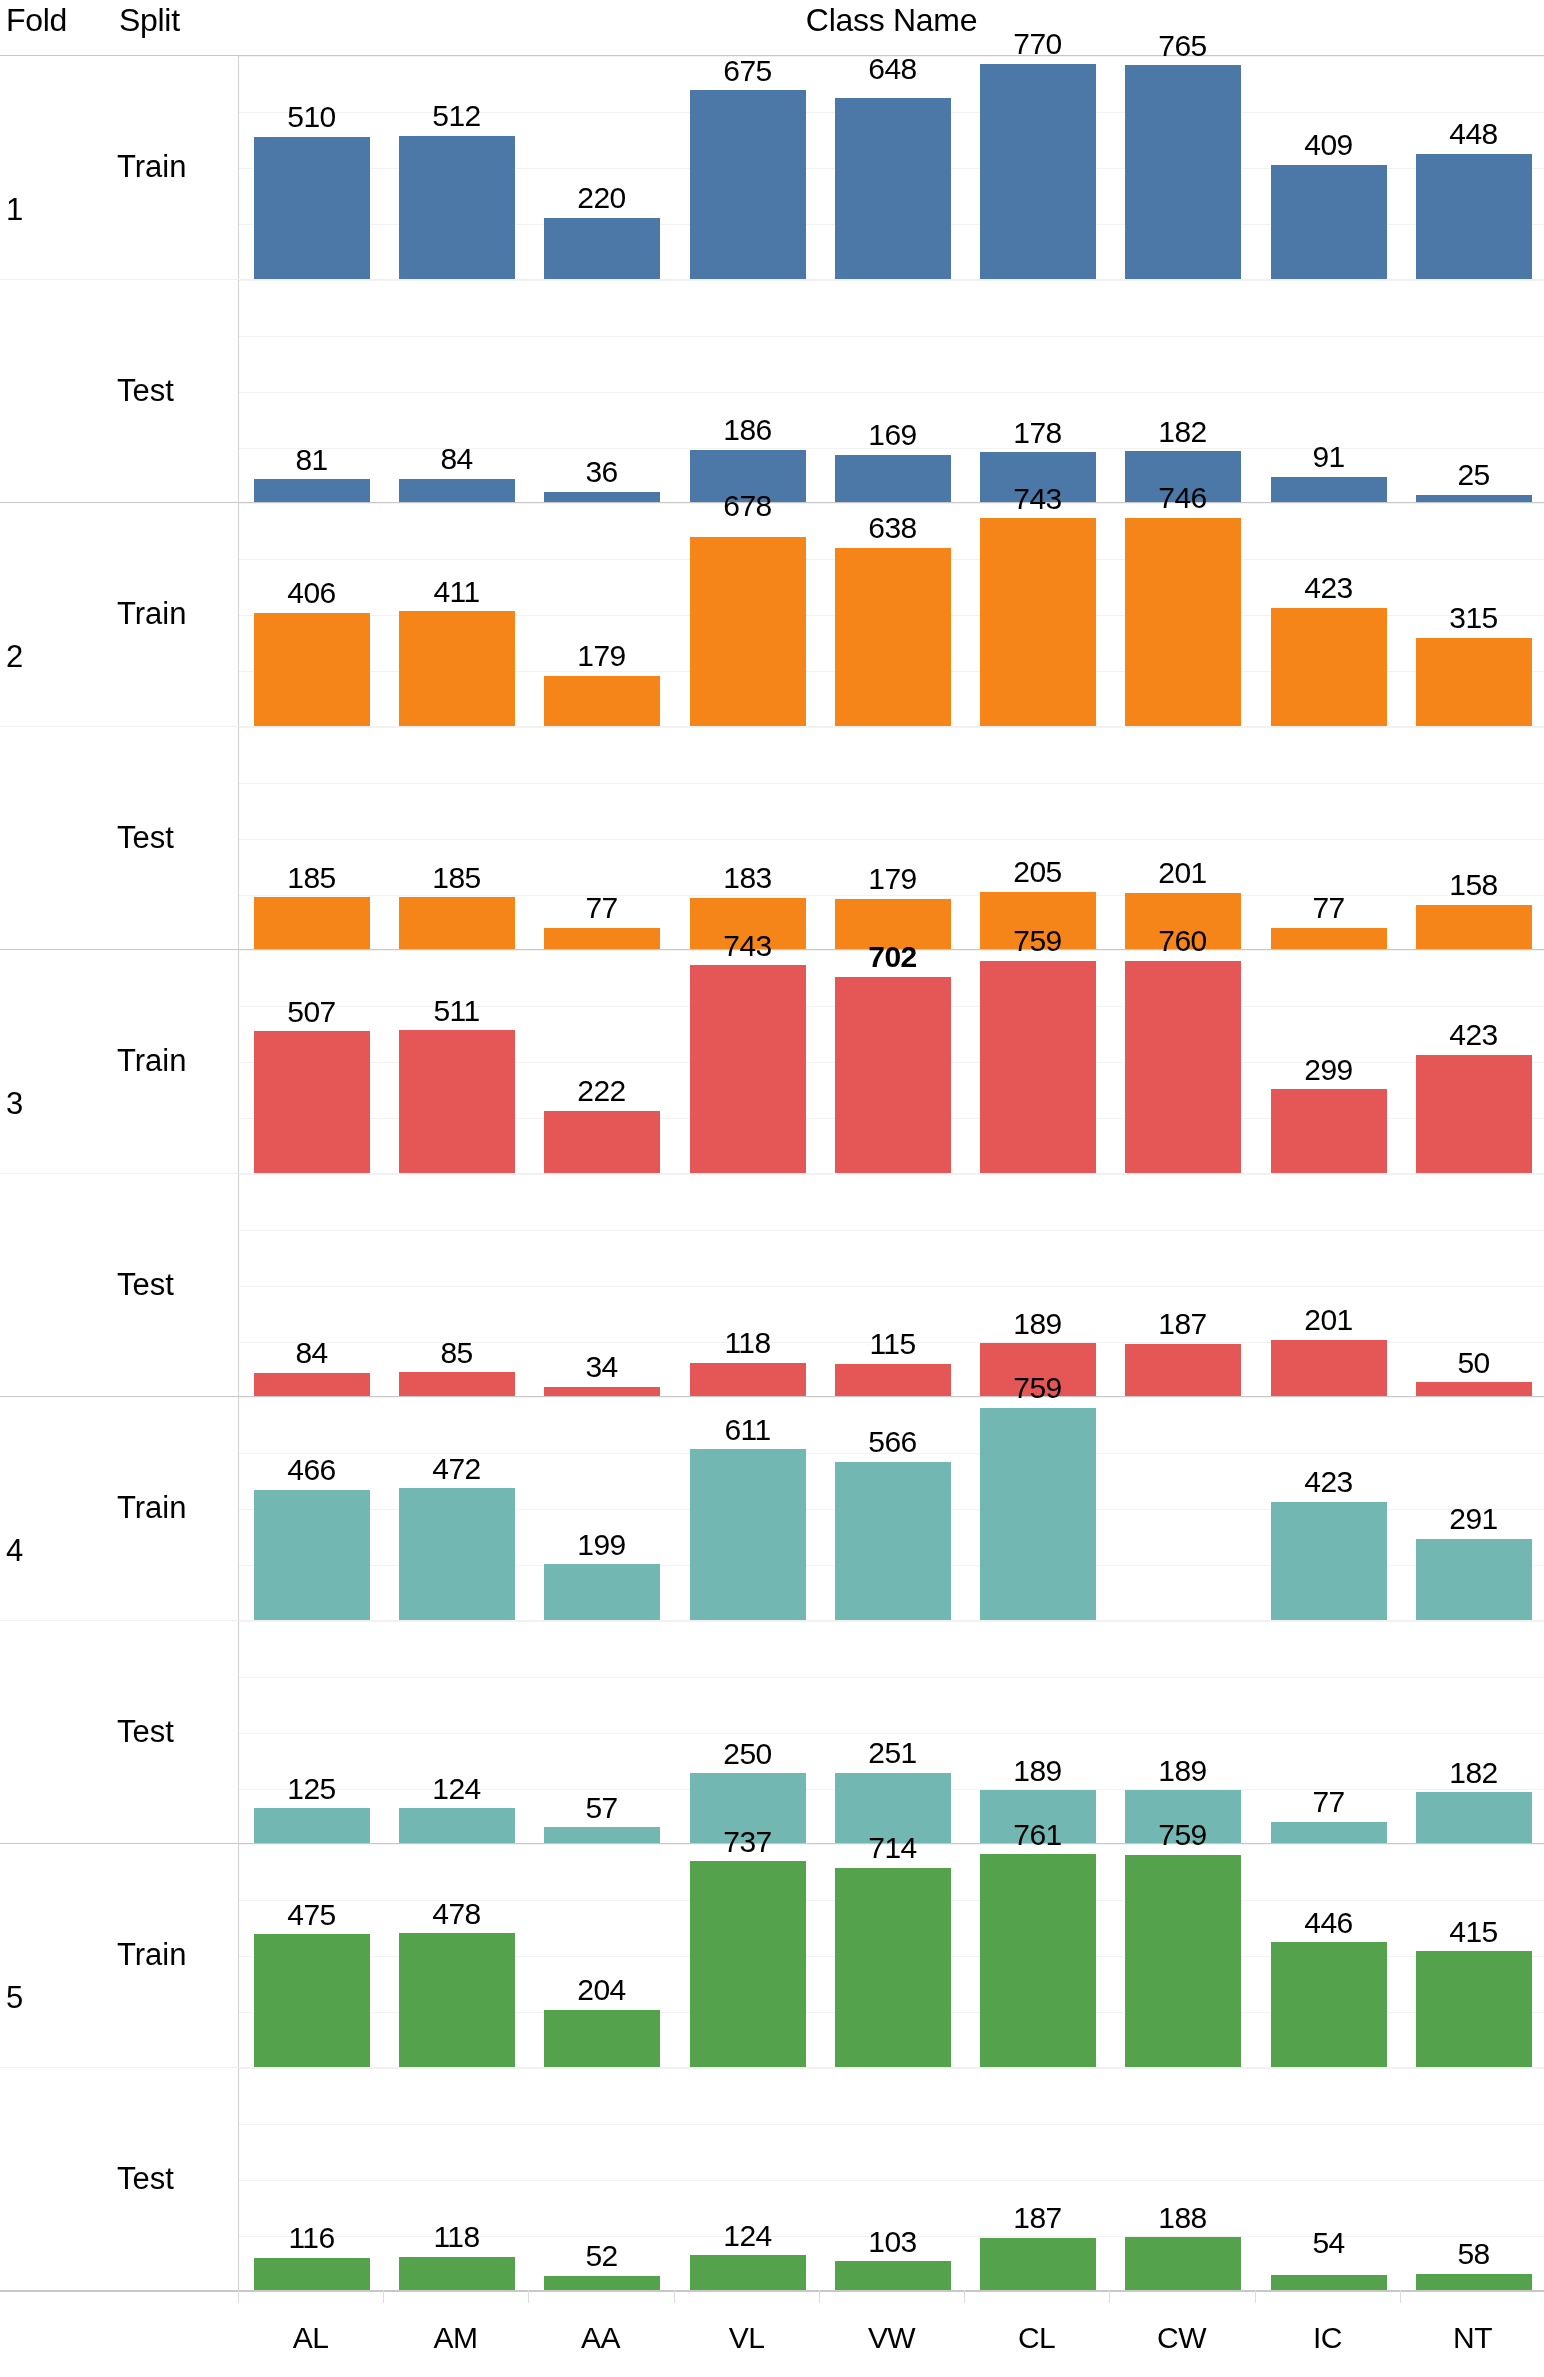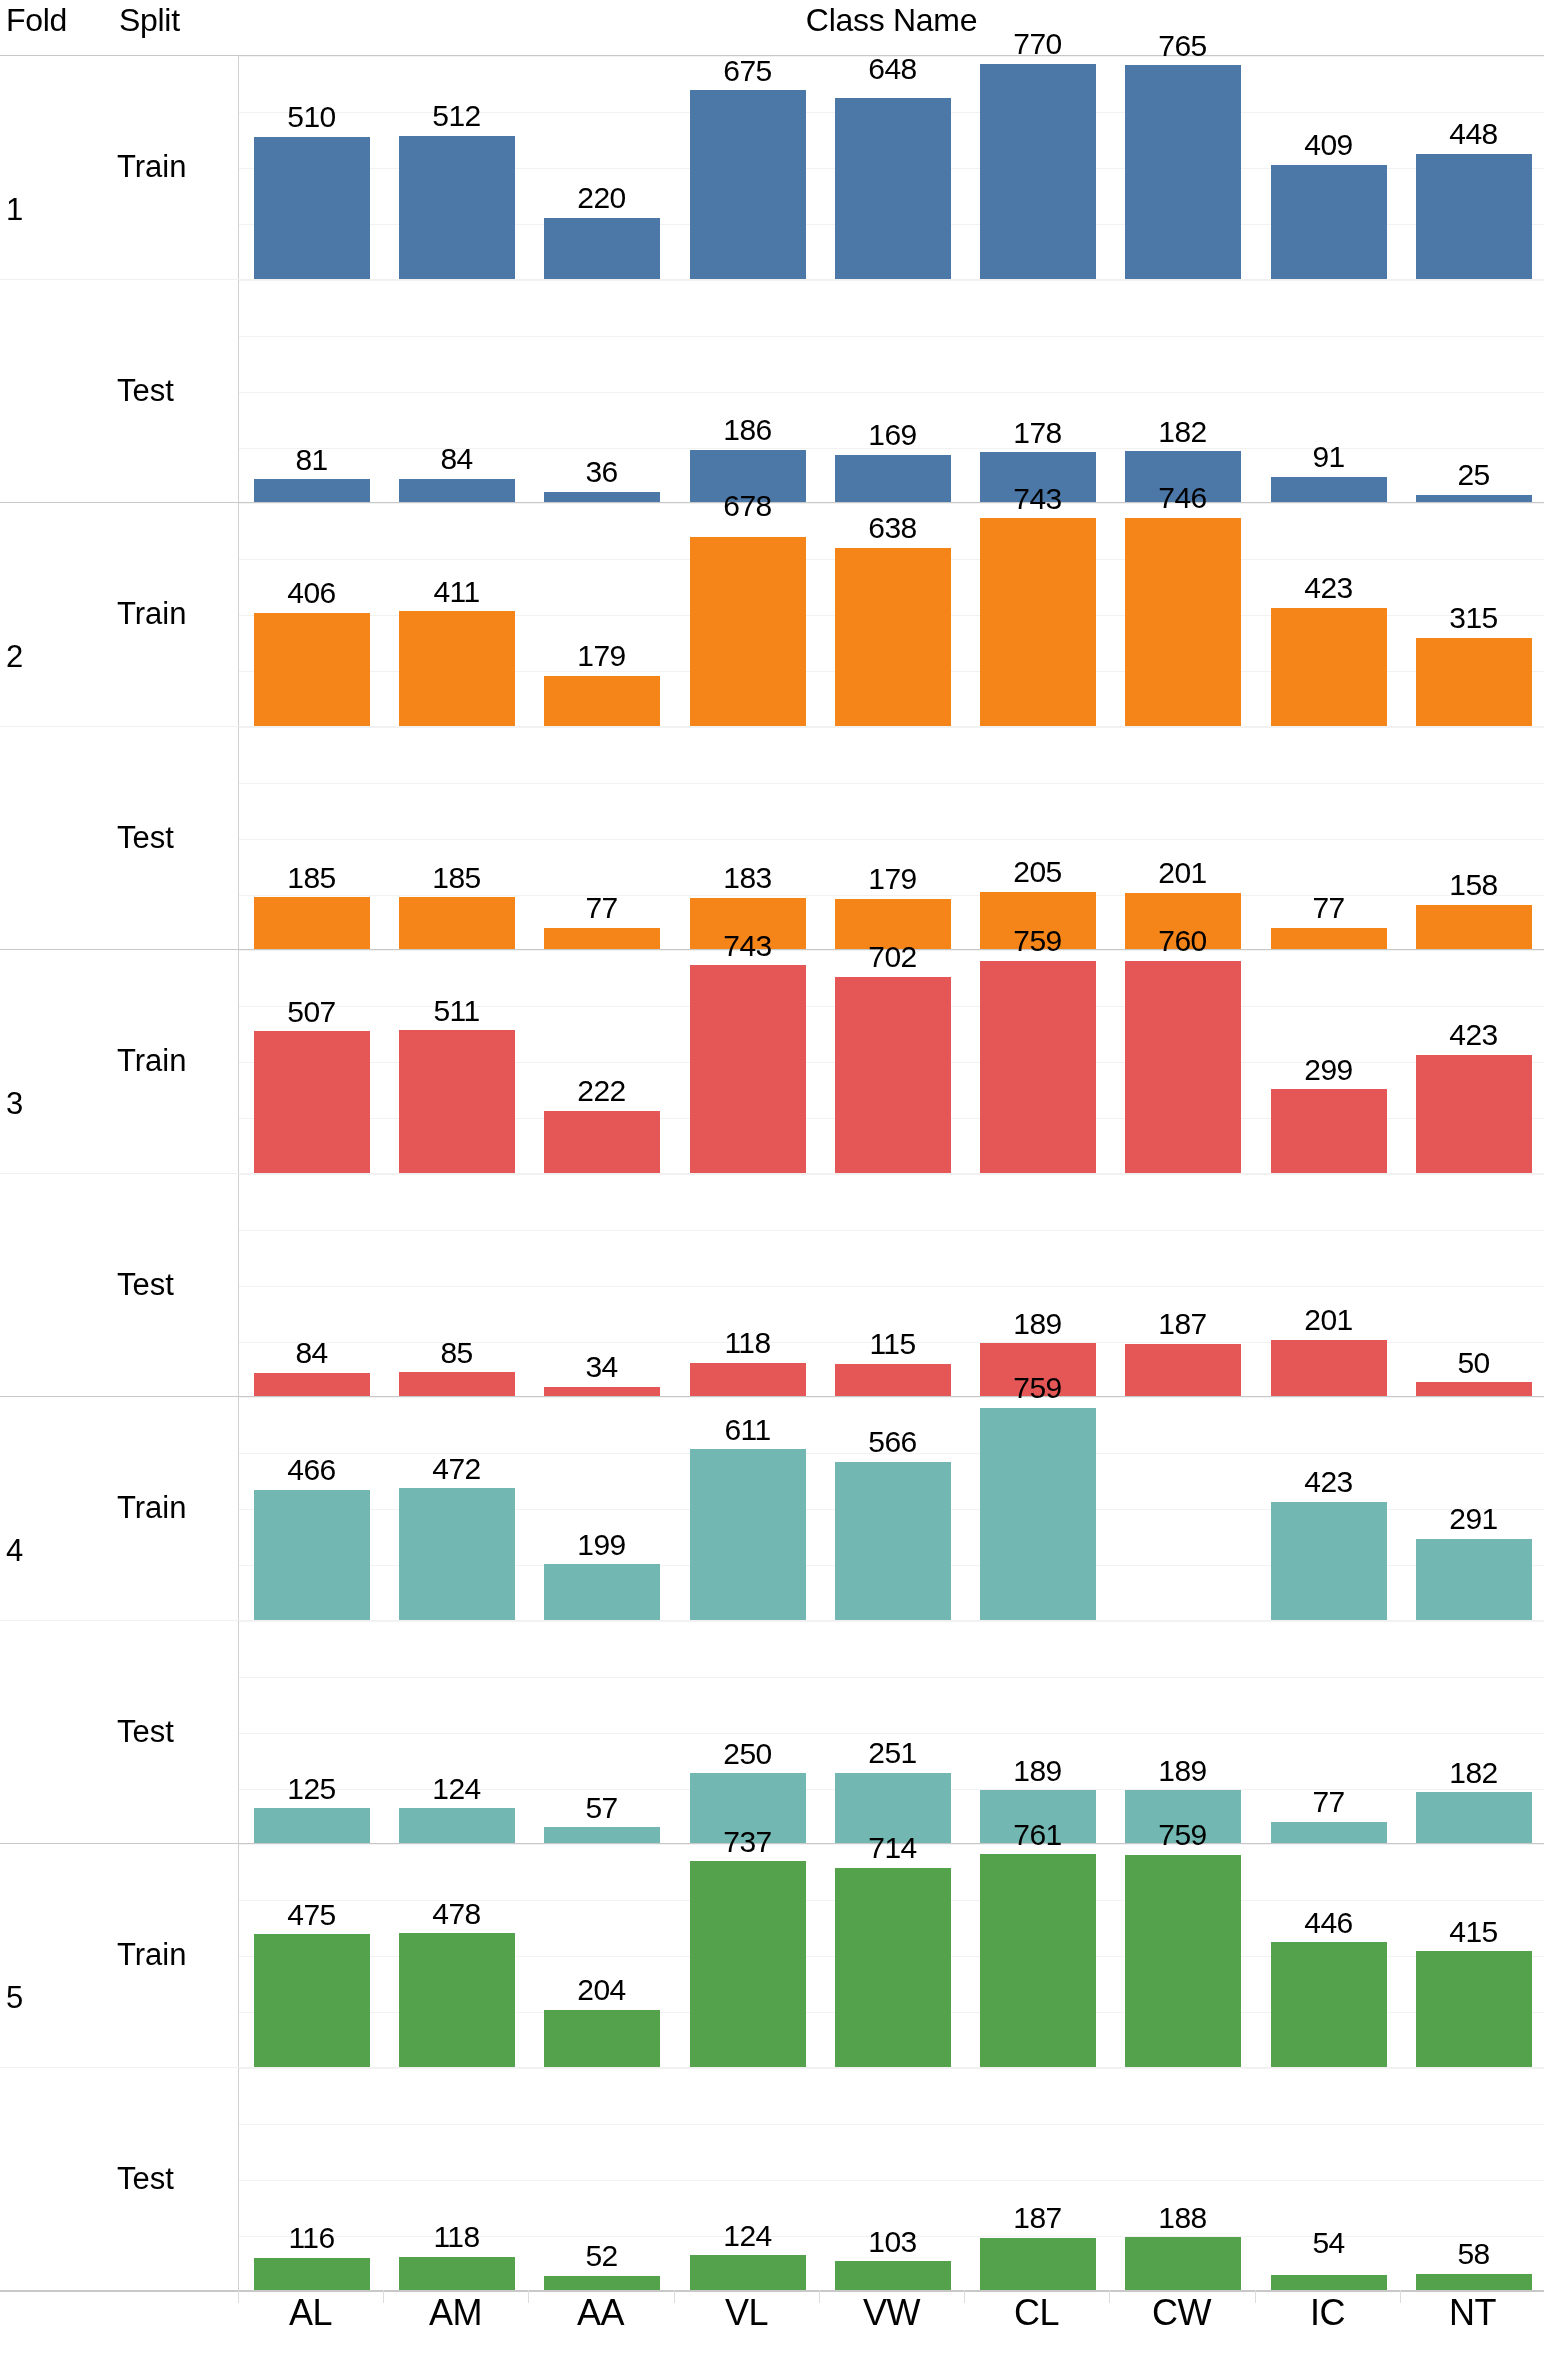--- a/index.html
+++ b/index.html
@@ -181,23 +181,23 @@
   }
   .tick {
     position: absolute;
     top: 0;
     width: 1.2px;
     height: 13px;
     background: #dcdcdc;
   }
   .tick-label {
     position: absolute;
-    top: 6px;
+    top: 31px;
     text-align: center;
-    font-size: 36px;
+    font-size: 30px;
     line-height: 34px;
     letter-spacing: -0.6px;
     color: #000;
   }
 </style>
 </head>
 <body>
 
 <div id="page">
 
@@ -423,21 +423,21 @@
               <div class="bar-slot" style="left: 290px; width: 145px;">
                 <div class="bar" title="AA: 222" style="height: 62px; background: rgb(228, 87, 86);"></div>
                 <div class="bar-label" style="bottom: 66px;">222</div>
               </div>
               <div class="bar-slot" style="left: 436px; width: 145px;">
                 <div class="bar" title="VL: 743" style="height: 208px; background: rgb(228, 87, 86);"></div>
                 <div class="bar-label" style="bottom: 211px;">743</div>
               </div>
               <div class="bar-slot" style="left: 581px; width: 145px;">
                 <div class="bar" title="VW: 702" style="height: 196px; background: rgb(228, 87, 86);"></div>
-                <div class="bar-label" style="bottom: 200px;">702</div>
+                <div class="bar-label" style="bottom: 200px; font-weight: bold;">702</div>
               </div>
               <div class="bar-slot" style="left: 726px; width: 145px;">
                 <div class="bar" title="CL: 759" style="height: 212px; background: rgb(228, 87, 86);"></div>
                 <div class="bar-label" style="bottom: 216px;">759</div>
               </div>
               <div class="bar-slot" style="left: 871px; width: 145px;">
                 <div class="bar" title="CW: 760" style="height: 212px; background: rgb(228, 87, 86);"></div>
                 <div class="bar-label" style="bottom: 216px;">760</div>
               </div>
               <div class="bar-slot" style="left: 1017px; width: 145px;">

